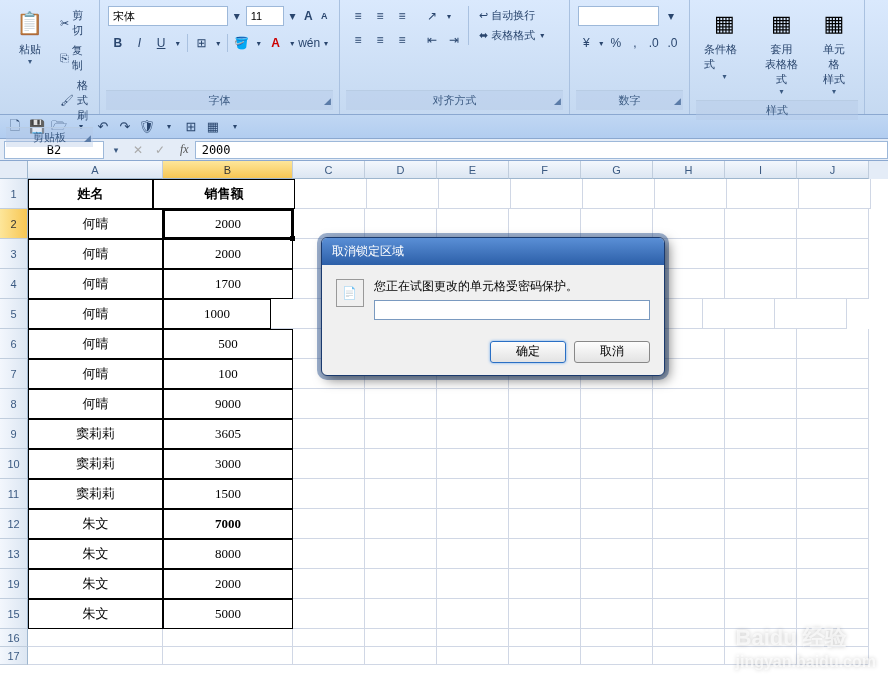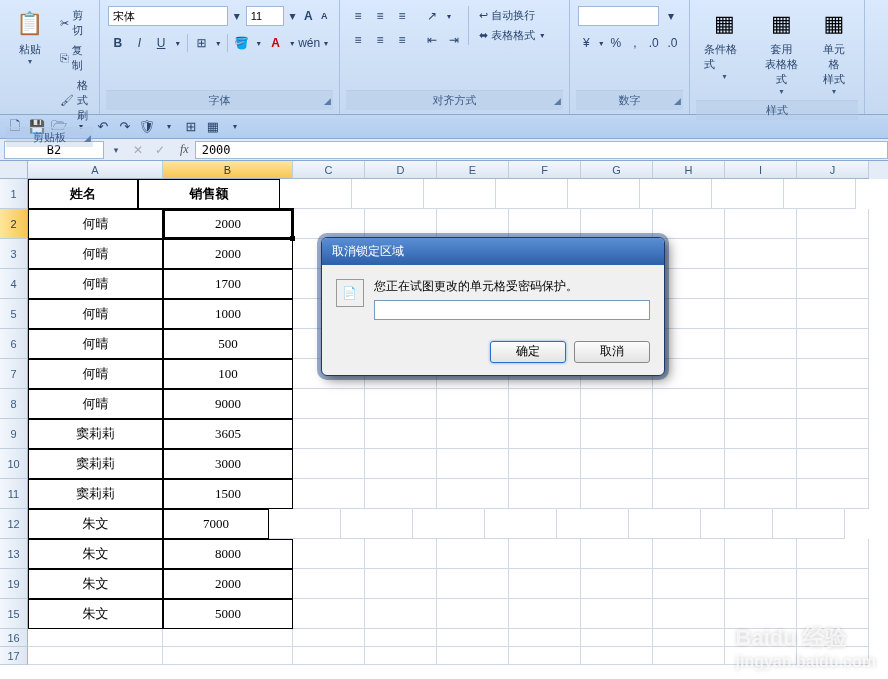--- a/index.html
+++ b/index.html
@@ -285,21 +285,21 @@
       <div class="row-h">11</div>
       <div class="row-h">12</div>
       <div class="row-h">13</div>
       <div class="row-h">19</div>
       <div class="row-h">15</div>
       <div class="row-h short">16</div>
       <div class="row-h short">17</div>
     </div>
   <div class="cells" id="cells">
       <div class="row">
-        <div class="cell data-border bold" style="width: 110px;">姓名</div>
+        <div class="cell data-border bold" style="width: 125px;">姓名</div>
         <div class="cell data-border bold" style="width: 142px;">销售额</div>
         <div class="cell" style="width: 72px;"></div>
         <div class="cell" style="width: 72px;"></div>
         <div class="cell" style="width: 72px;"></div>
         <div class="cell" style="width: 72px;"></div>
         <div class="cell" style="width: 72px;"></div>
         <div class="cell" style="width: 72px;"></div>
         <div class="cell" style="width: 72px;"></div>
         <div class="cell" style="width: 72px;"></div>
       </div>
@@ -334,21 +334,21 @@
         <div class="cell" style="width: 72px;"></div>
         <div class="cell" style="width: 72px;"></div>
         <div class="cell" style="width: 72px;"></div>
         <div class="cell" style="width: 72px;"></div>
         <div class="cell" style="width: 72px;"></div>
         <div class="cell" style="width: 72px;"></div>
         <div class="cell" style="width: 72px;"></div>
       </div>
       <div class="row">
         <div class="cell data-border" style="width: 135px;">何晴</div>
-        <div class="cell data-border" style="width: 130px;">1000</div>
+        <div class="cell data-border" style="width: 108px;">1000</div>
         <div class="cell" style="width: 72px;"></div>
         <div class="cell" style="width: 72px;"></div>
         <div class="cell" style="width: 72px;"></div>
         <div class="cell" style="width: 72px;"></div>
         <div class="cell" style="width: 72px;"></div>
         <div class="cell" style="width: 72px;"></div>
         <div class="cell" style="width: 72px;"></div>
         <div class="cell" style="width: 72px;"></div>
       </div>
       <div class="row">
@@ -418,21 +418,21 @@
         <div class="cell" style="width: 72px;"></div>
         <div class="cell" style="width: 72px;"></div>
         <div class="cell" style="width: 72px;"></div>
         <div class="cell" style="width: 72px;"></div>
         <div class="cell" style="width: 72px;"></div>
         <div class="cell" style="width: 72px;"></div>
         <div class="cell" style="width: 72px;"></div>
       </div>
       <div class="row">
         <div class="cell data-border" style="width: 135px;">朱文</div>
-        <div class="cell data-border" style="width: 106px;">7000</div>
+        <div class="cell data-border" style="width: 130px; font-weight: bold;">7000</div>
         <div class="cell" style="width: 72px;"></div>
         <div class="cell" style="width: 72px;"></div>
         <div class="cell" style="width: 72px;"></div>
         <div class="cell" style="width: 72px;"></div>
         <div class="cell" style="width: 72px;"></div>
         <div class="cell" style="width: 72px;"></div>
         <div class="cell" style="width: 72px;"></div>
         <div class="cell" style="width: 72px;"></div>
       </div>
       <div class="row">

